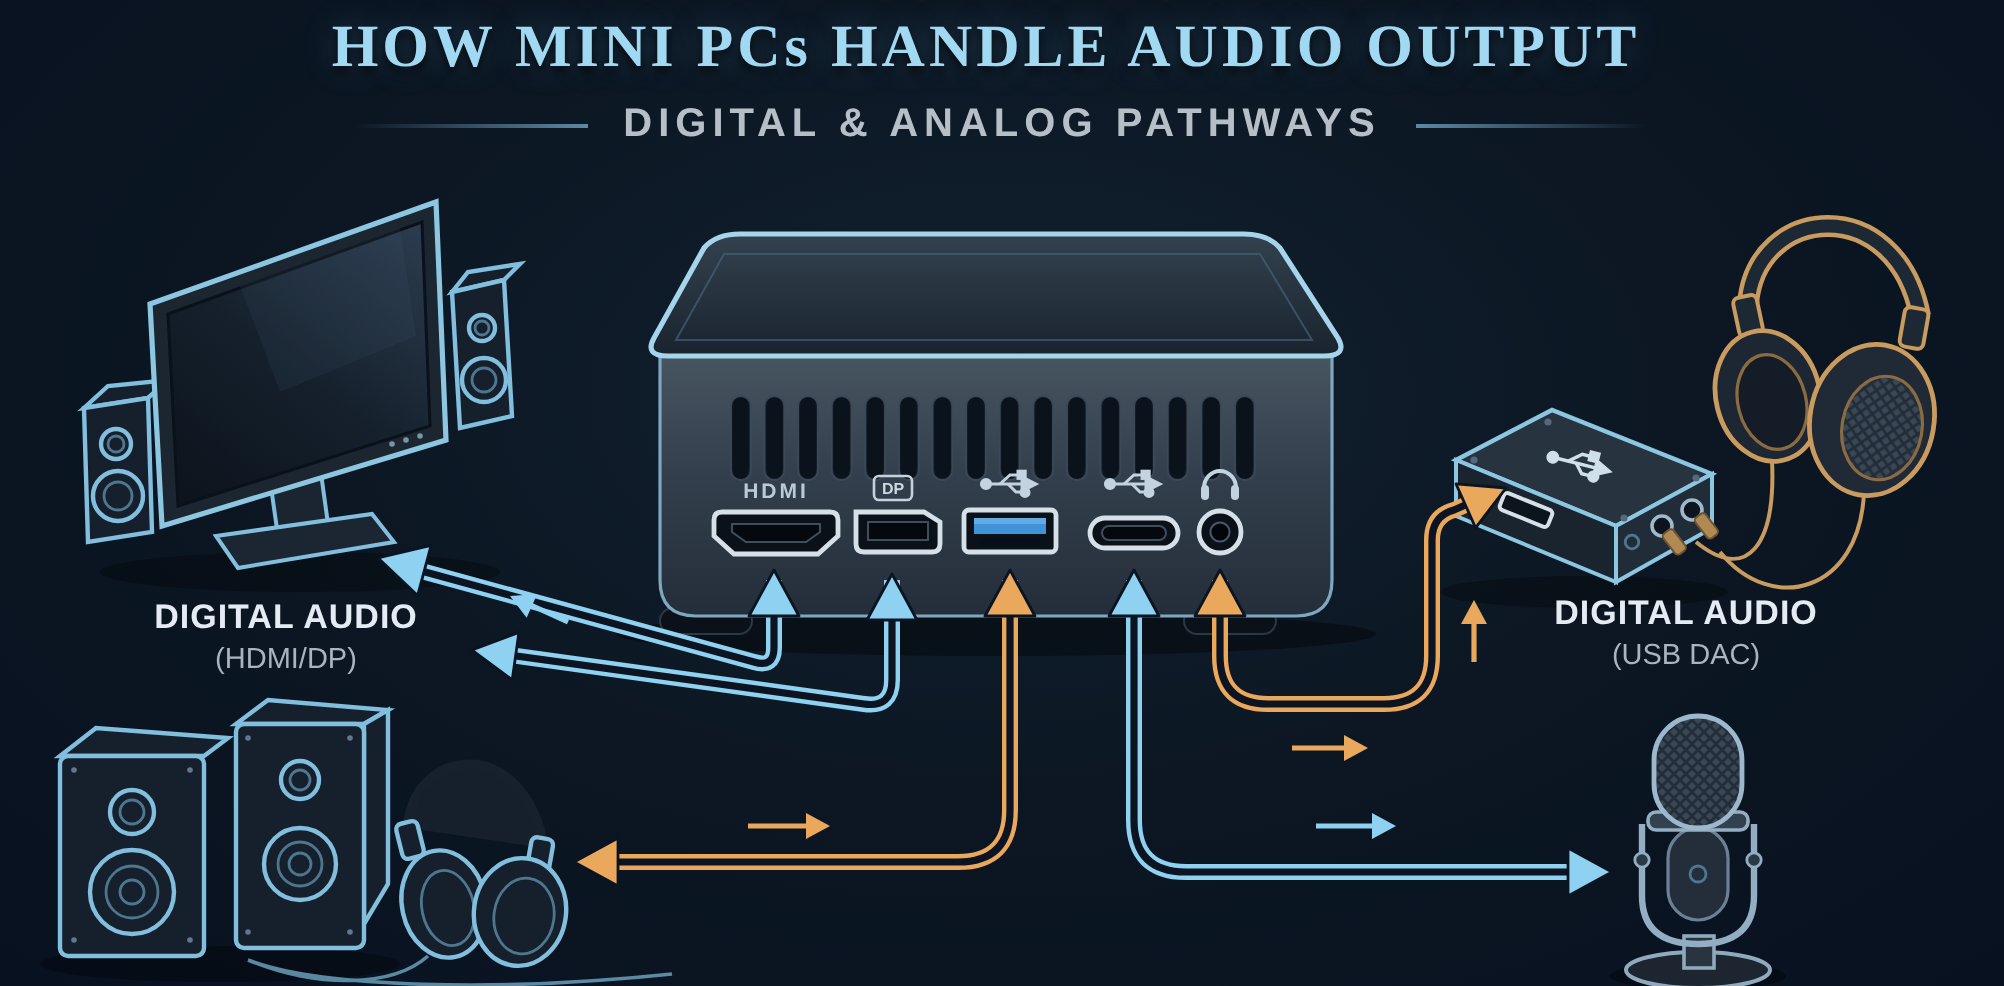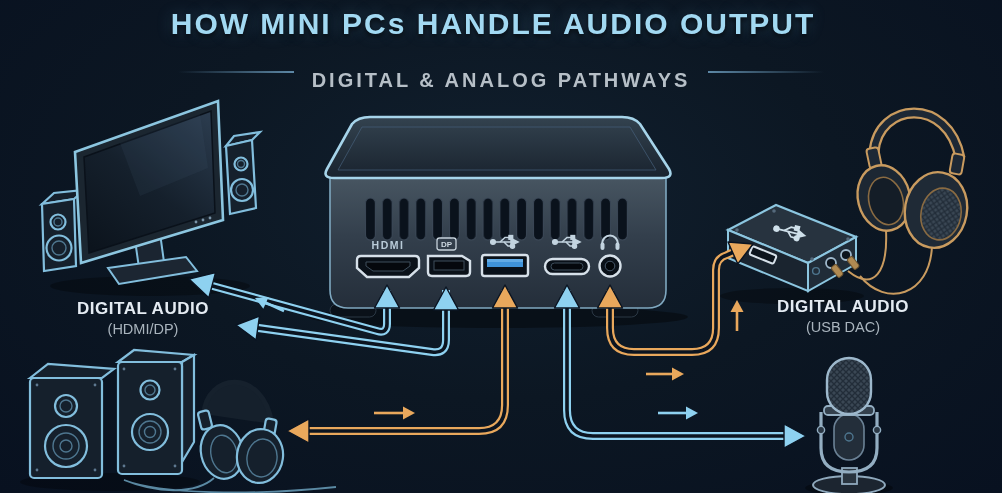--- a/index.html
+++ b/index.html
@@ -2,26 +2,26 @@
 <html style="--c-background: #0b1420; --c-digital-blue: #8ed1f0; --c-analog-orange: #e9a85c; --c-title-blue: #a2d9f2; --c-subtitle-gray: #b6bfc7; --c-device-outline-blue: #82bedd; --c-headphone-gold: #c99b5f; --c-port-silver: #d6e0e9; --c-label-white: #e4ebf2; --c-label-gray: #a9b4bd;"><head>
 <meta charset="utf-8">
 <style>
   html,body{margin:0;padding:0;background:#05080d;}
   #stage{position:relative;width:1002px;height:493px;overflow:hidden;
     font-family:"Liberation Sans",sans-serif;
     background:radial-gradient(ellipse at 50% 40%, #11202f 0%, #0c1723 48%, #081120 100%);}
   #stage svg{position:absolute;left:0;top:0;}
   .title{position:absolute;top:7px;left:0;right:16px;text-align:center;
     font-size:30px;font-weight:800;letter-spacing:2px;color:var(--c-title-blue,#a2d9f2);
-    text-shadow:0 3px 5px rgba(0,0,0,.65),0 0 16px rgba(110,180,225,.28);white-space:nowrap;}
+    text-shadow:0 3px 5px rgba(0,0,0,.65),0 0 16px rgba(110,180,225,.28);white-space:nowrap;font-family:Liberation Serif, serif;}
   .subrow{position:absolute;top:51px;left:0;right:0;display:flex;align-items:center;justify-content:center;gap:18px;}
   .subline{width:116px;height:2px;}
   .subline.l{background:linear-gradient(90deg,rgba(86,125,151,0),#5d88a6);}
   .subline.r{background:linear-gradient(90deg,#5d88a6,rgba(86,125,151,0));}
-  .subtitle{font-size:20px;font-weight:600;letter-spacing:3px;color:var(--c-subtitle-gray,#b6bfc7);white-space:nowrap;margin-top:18px;}
+  .subtitle{font-size:20px;font-weight:600;letter-spacing:3px;color:var(--c-subtitle-gray,#b6bfc7);white-space:nowrap;}
   
   .arr{fill:none;stroke-width:8;stroke-linejoin:round;}
   .cut{fill:none;stroke:var(--c-background,#0b1420);stroke-width:3.6;stroke-linejoin:round;}
   .sm{fill:none;stroke-width:2.6;}
   .st-blue{stroke:var(--c-digital-blue,#8ed1f0);}
   .st-orange{stroke:var(--c-analog-orange,#e9a85c);}
   .f-blue{fill:var(--c-digital-blue,#8ed1f0);}
   .f-orange{fill:var(--c-analog-orange,#e9a85c);}
   .head{stroke:#0a1422;stroke-width:1.4;stroke-linejoin:round;}
   .dev{stroke:var(--c-device-outline-blue,#82bedd);stroke-width:2.2;fill:#15202c;}

